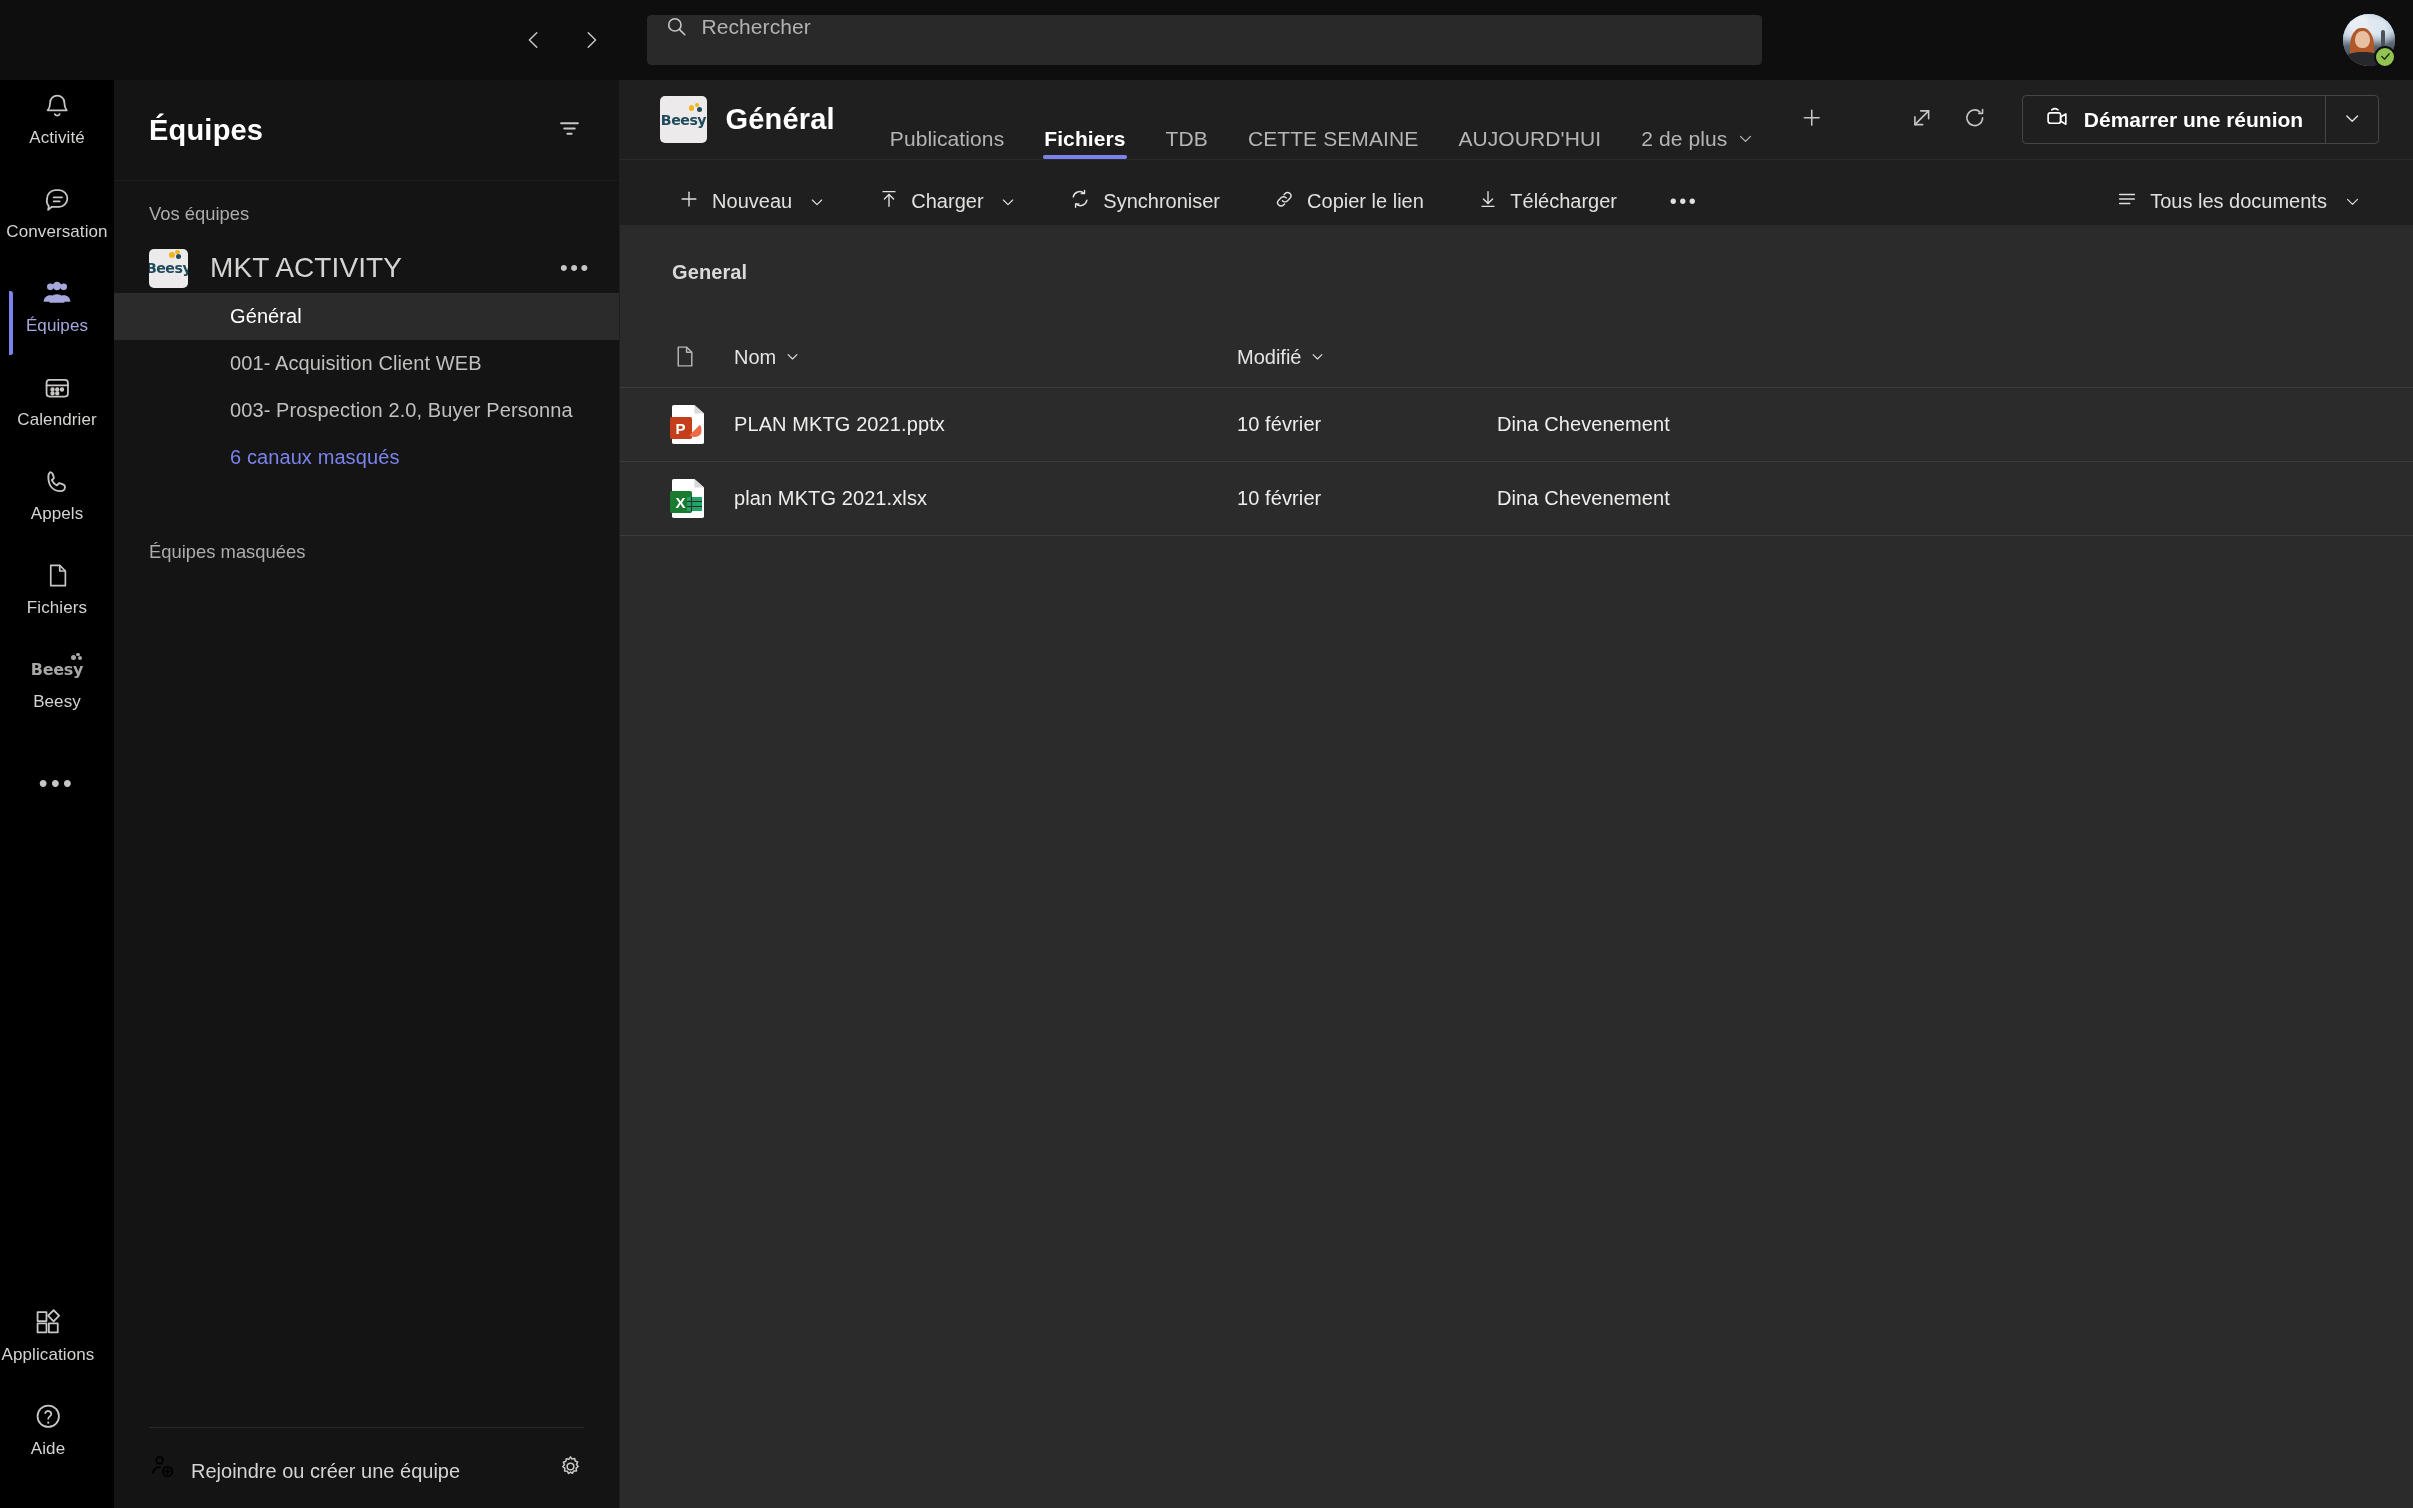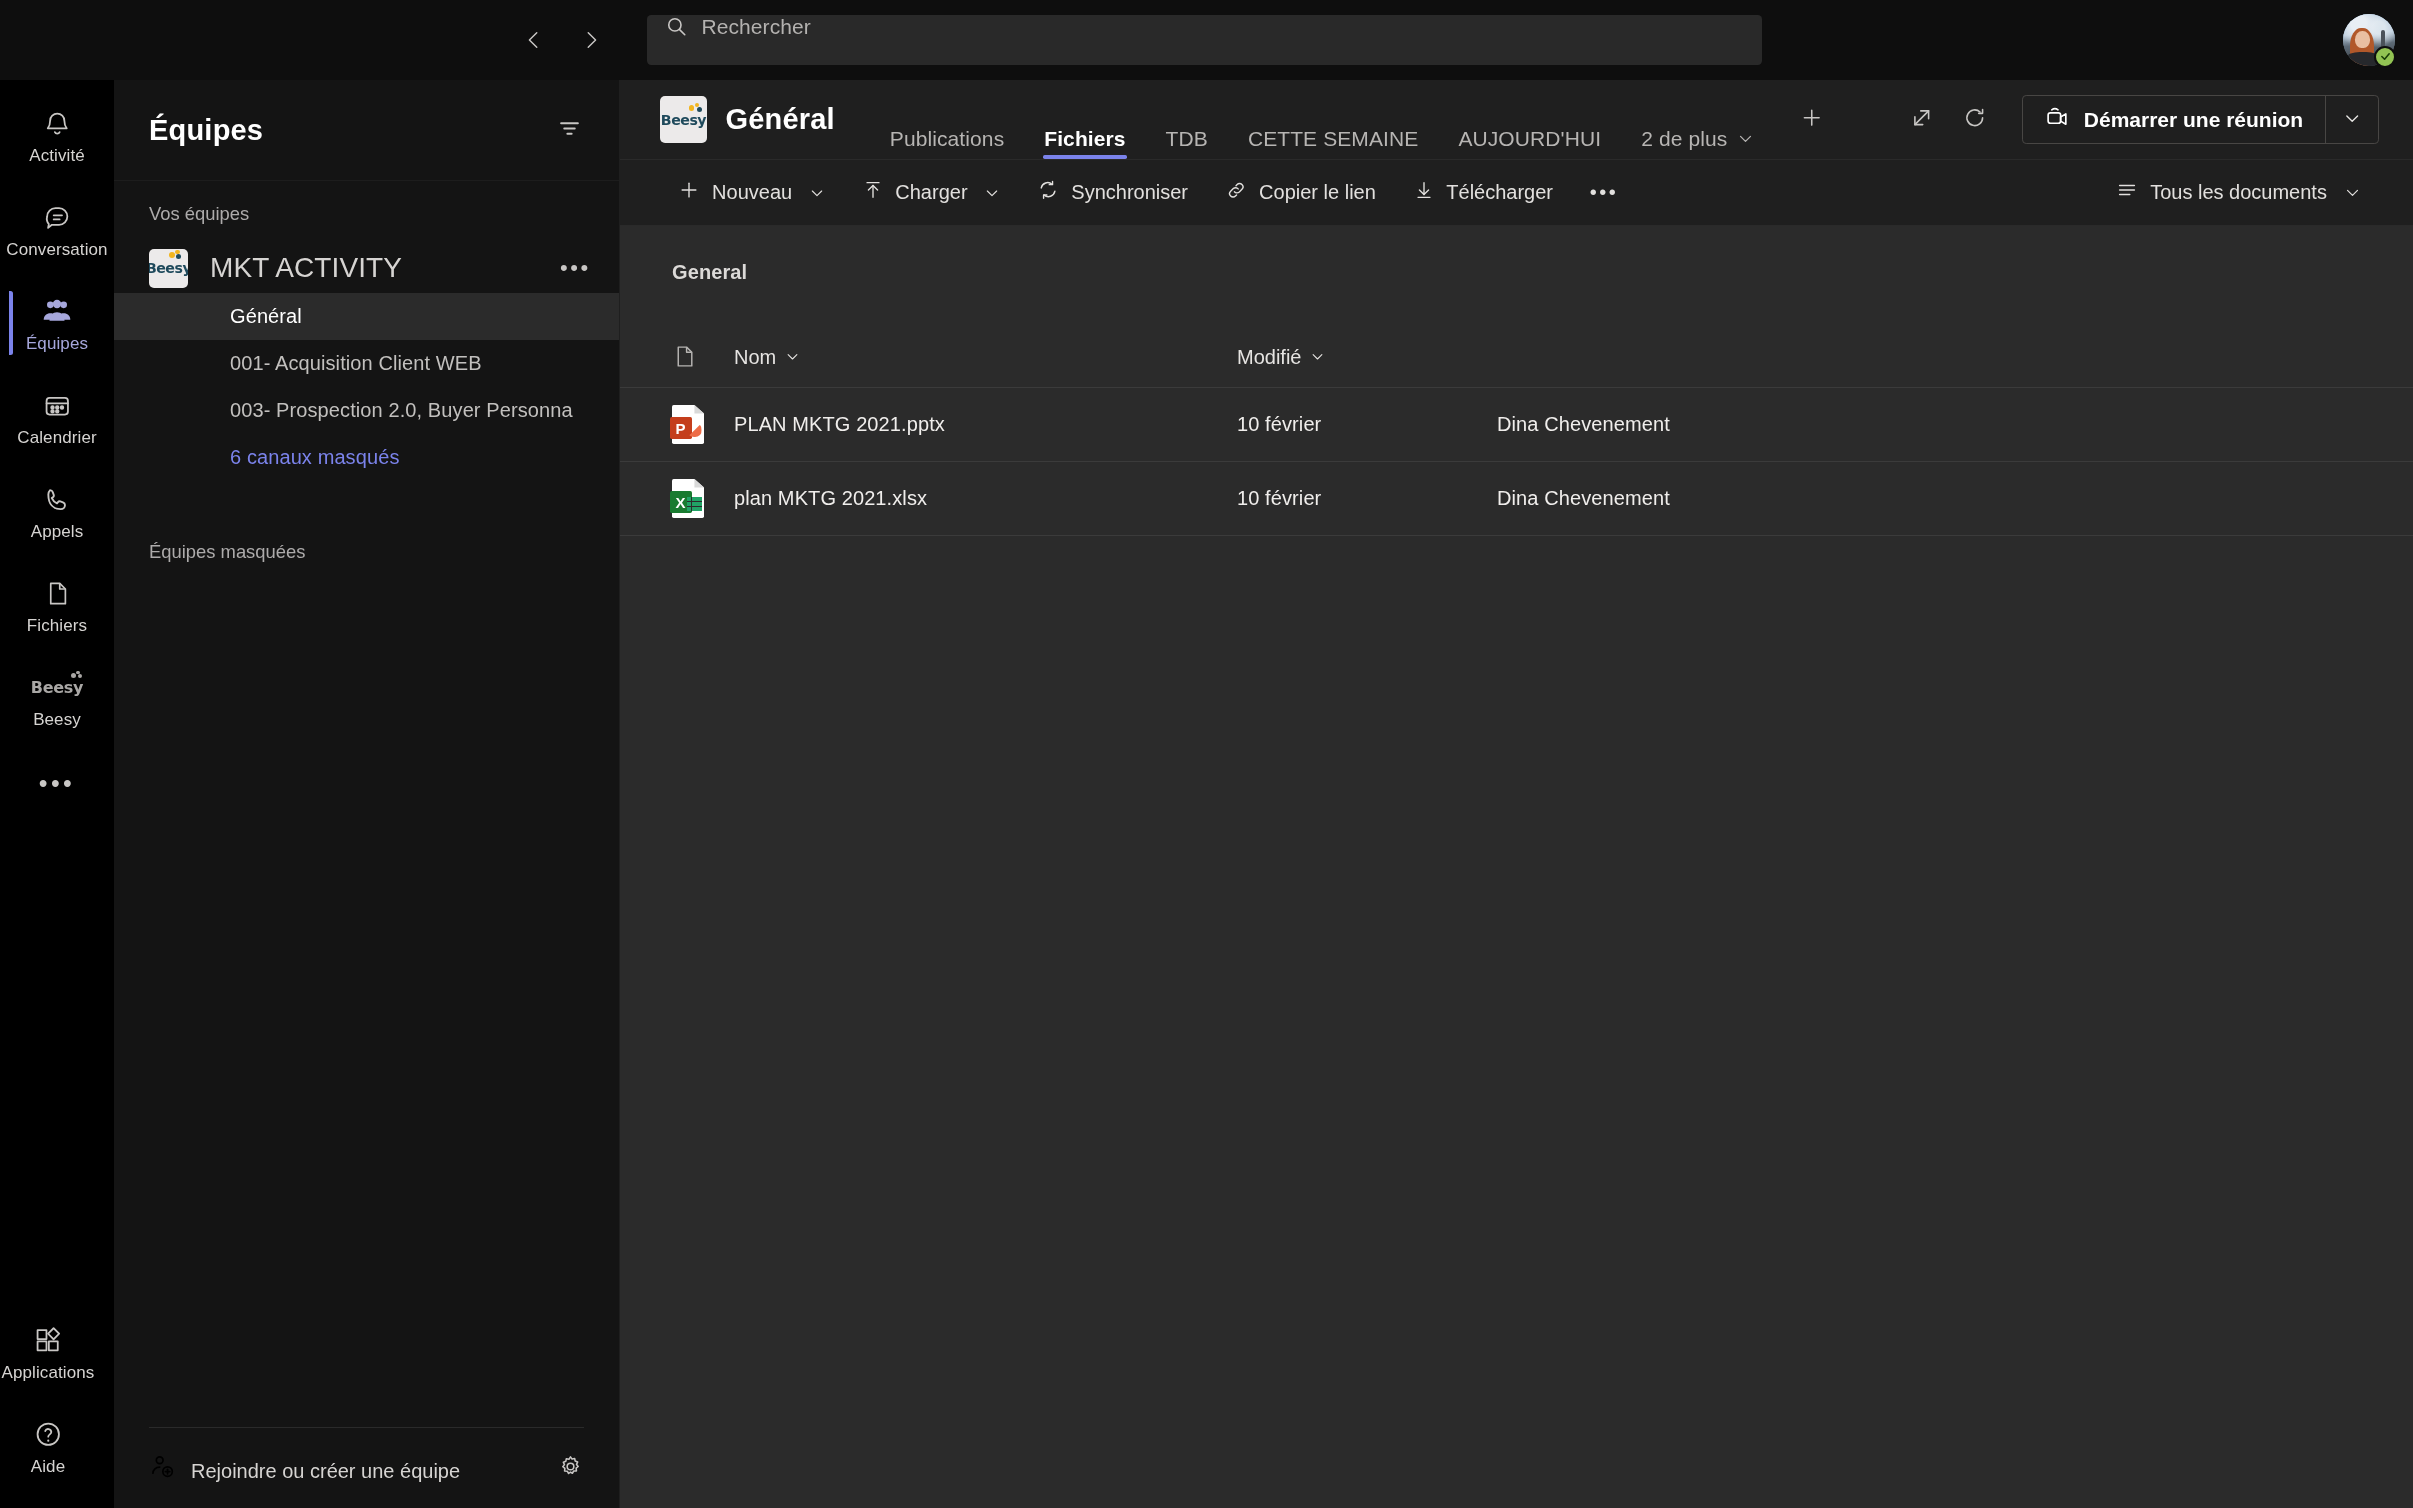--- a/index.html
+++ b/index.html
@@ -77,21 +77,21 @@
   
   .rail {
     width: 114px; min-width: 114px;
     background: #000000;
     display: flex; flex-direction: column; align-items: center;
     padding-top: 8.4px;
     position: relative;
   }
   .rail-item {
     width: 96px; height: 94px;
-    display: flex; flex-direction: column; align-items: center; justify-content: center;
+    display: flex; flex-direction: column; align-items: center; 
     gap: 5.9px; cursor: pointer; position: relative;
     color: #c8c6c4;
   }
   .rail-item .glyph { display: flex; align-items: center; justify-content: center; height: 35px; }
   .rail-item .rlabel { font-size: 17px; line-height: 1; color: #d6d4d2; letter-spacing: 0.1px; }
   .rail-item.active .rlabel { color: #a6a7dc; }
   .rail-item.active .glyph { color: #a6a7dc; }
   .rail-item .bar {
     position: absolute; left: 0; top: 15px; width: 4.2px; height: 64px;
     background: #7b83eb; border-radius: 0 2.5px 2.5px 0; display: none;
@@ -195,23 +195,24 @@
     border: 0.8px solid #484644; border-radius: 4.2px; height: 49px; overflow: hidden; }
   .meet-btn {
     display: flex; align-items: center; gap: 13.4px; padding: 0 22px; cursor: pointer;
     color: #ffffff; font-size: 21px; font-weight: bold; white-space: nowrap;
   }
   .meet-split { width: 0.8px; background: #484644; }
   .meet-caret { width: 52px; display: flex; align-items: center; justify-content: center; cursor: pointer; color: #e6e4e2; }
 
   
   .cmdbar {
-    height: 67px; min-height: 67px; display: flex; align-items: center;
+    height: 67px; min-height: 67px; display: flex; align-items: flex-end;
     padding: 0 34px 0 40px; border-top: 0.8px solid #2a2a2a; border-bottom: 0.8px solid #2a2a2a;
     background: #1f1f1f;
+    gap: 16px;
   }
   .cmd {
     display: flex; align-items: center; gap: 11.7px; padding: 0 18.4px; height: 47px;
     cursor: pointer; color: #e2e0de; font-size: 20px; border-radius: 3.4px; white-space: nowrap;
   }
   .cmd .cchev { display: inline-flex; margin-left: 5px; }
   .cmd-spacer { flex: 1; }
 
   
   .file-area { flex: 1; background: #2b2b2b; padding: 0 0 0 0; overflow: hidden; }

